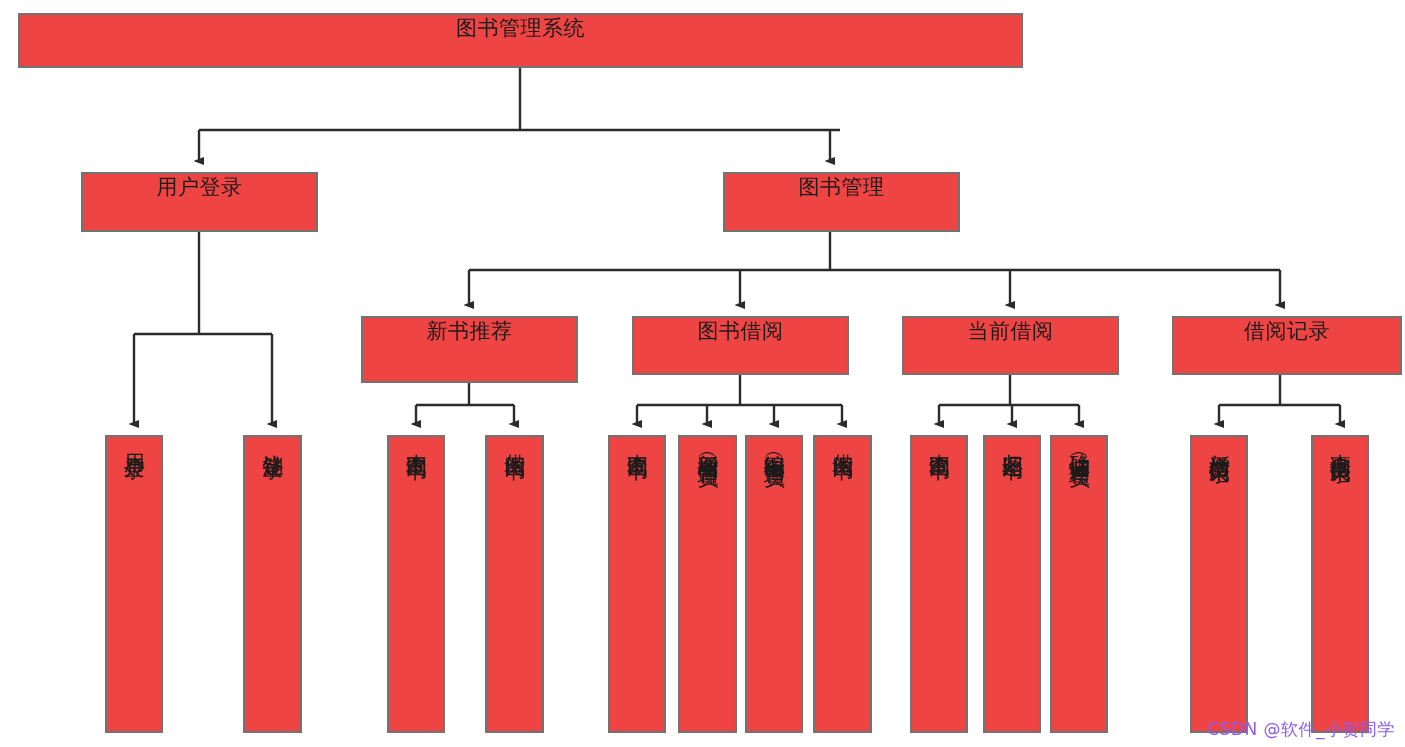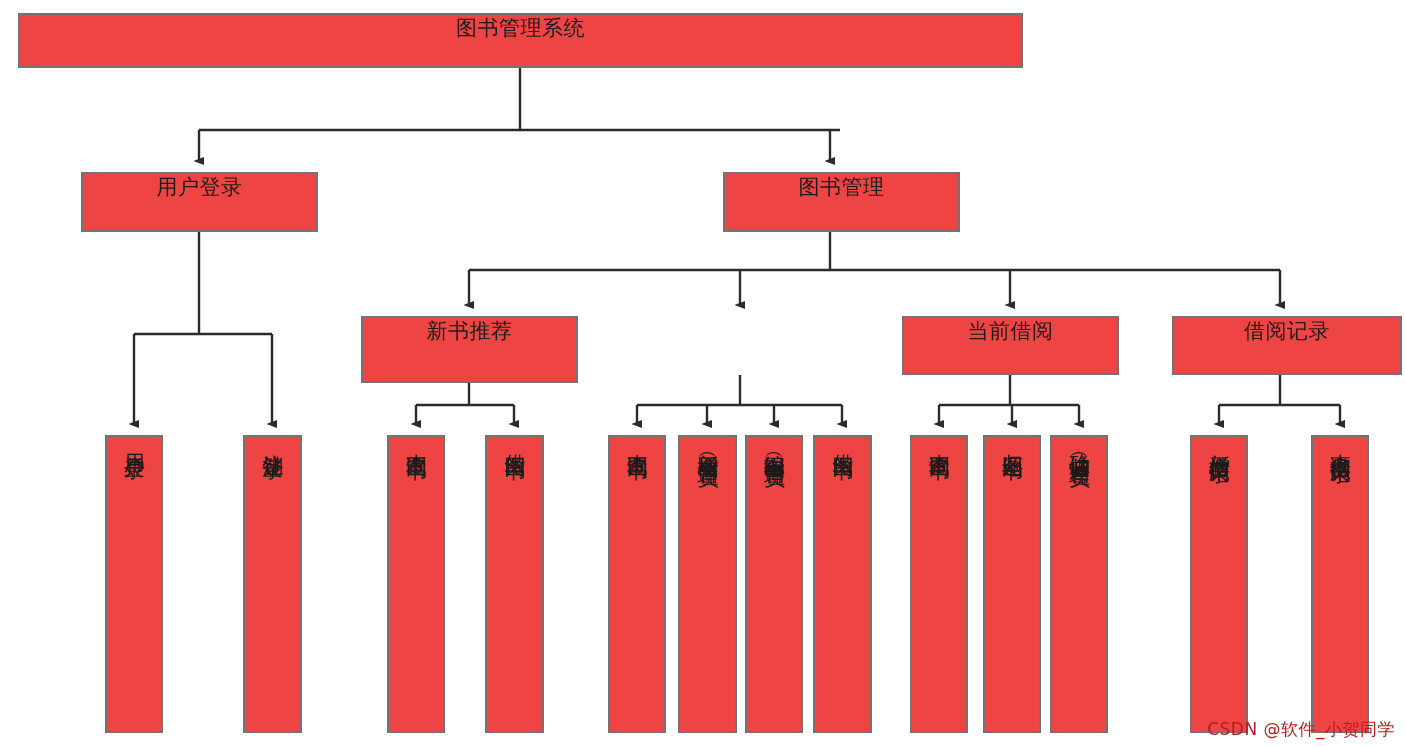--- a/index.html
+++ b/index.html
@@ -53,21 +53,21 @@
     top: 0;
     width: 1405px;
     height: 747px;
     pointer-events: none;
   }
   .watermark {
     position: absolute;
     right: 10px;
     bottom: 6px;
     font-size: 17px;
-    color: #b91c1c;
+    color: #8b5cf6;
     white-space: nowrap;
     letter-spacing: 0.5px;
   }
 </style>
 </head>
 <body>
 
 <div id="canvas">
 
   <svg class="links" viewBox="0 0 1405 747" xmlns="http://www.w3.org/2000/svg">
@@ -127,20 +127,23 @@
   <div class="node" style="left:81px; top:172px; width:237px; height:60px;">
     <span class="node-label">用户登录</span>
   </div>
   <div class="node" style="left:711px; top:172px; width:237px; height:60px;margin-left:12px;">
     <span class="node-label">图书管理</span>
   </div>
 
   <div class="node" style="left:361px; top:316px; width:217px; height:67px;">
     <span class="node-label">新书推荐</span>
   </div>
+  <div class="node" style="left:632px; top:316px; width:217px; height:59px;">
+    <span class="node-label">图书借阅</span>
+  </div>
   <div class="node" style="left:902px; top:316px; width:217px; height:59px;">
     <span class="node-label">当前借阅</span>
   </div>
   <div class="node" style="left:1172px; top:316px; width:230px; height:59px;">
     <span class="node-label">借阅记录</span>
   </div>
 
   <div class="node leaf" style="left:105px; top:435px; width:58px; height:298px;">
     <span class="node-label">用户登录</span>
   </div>

